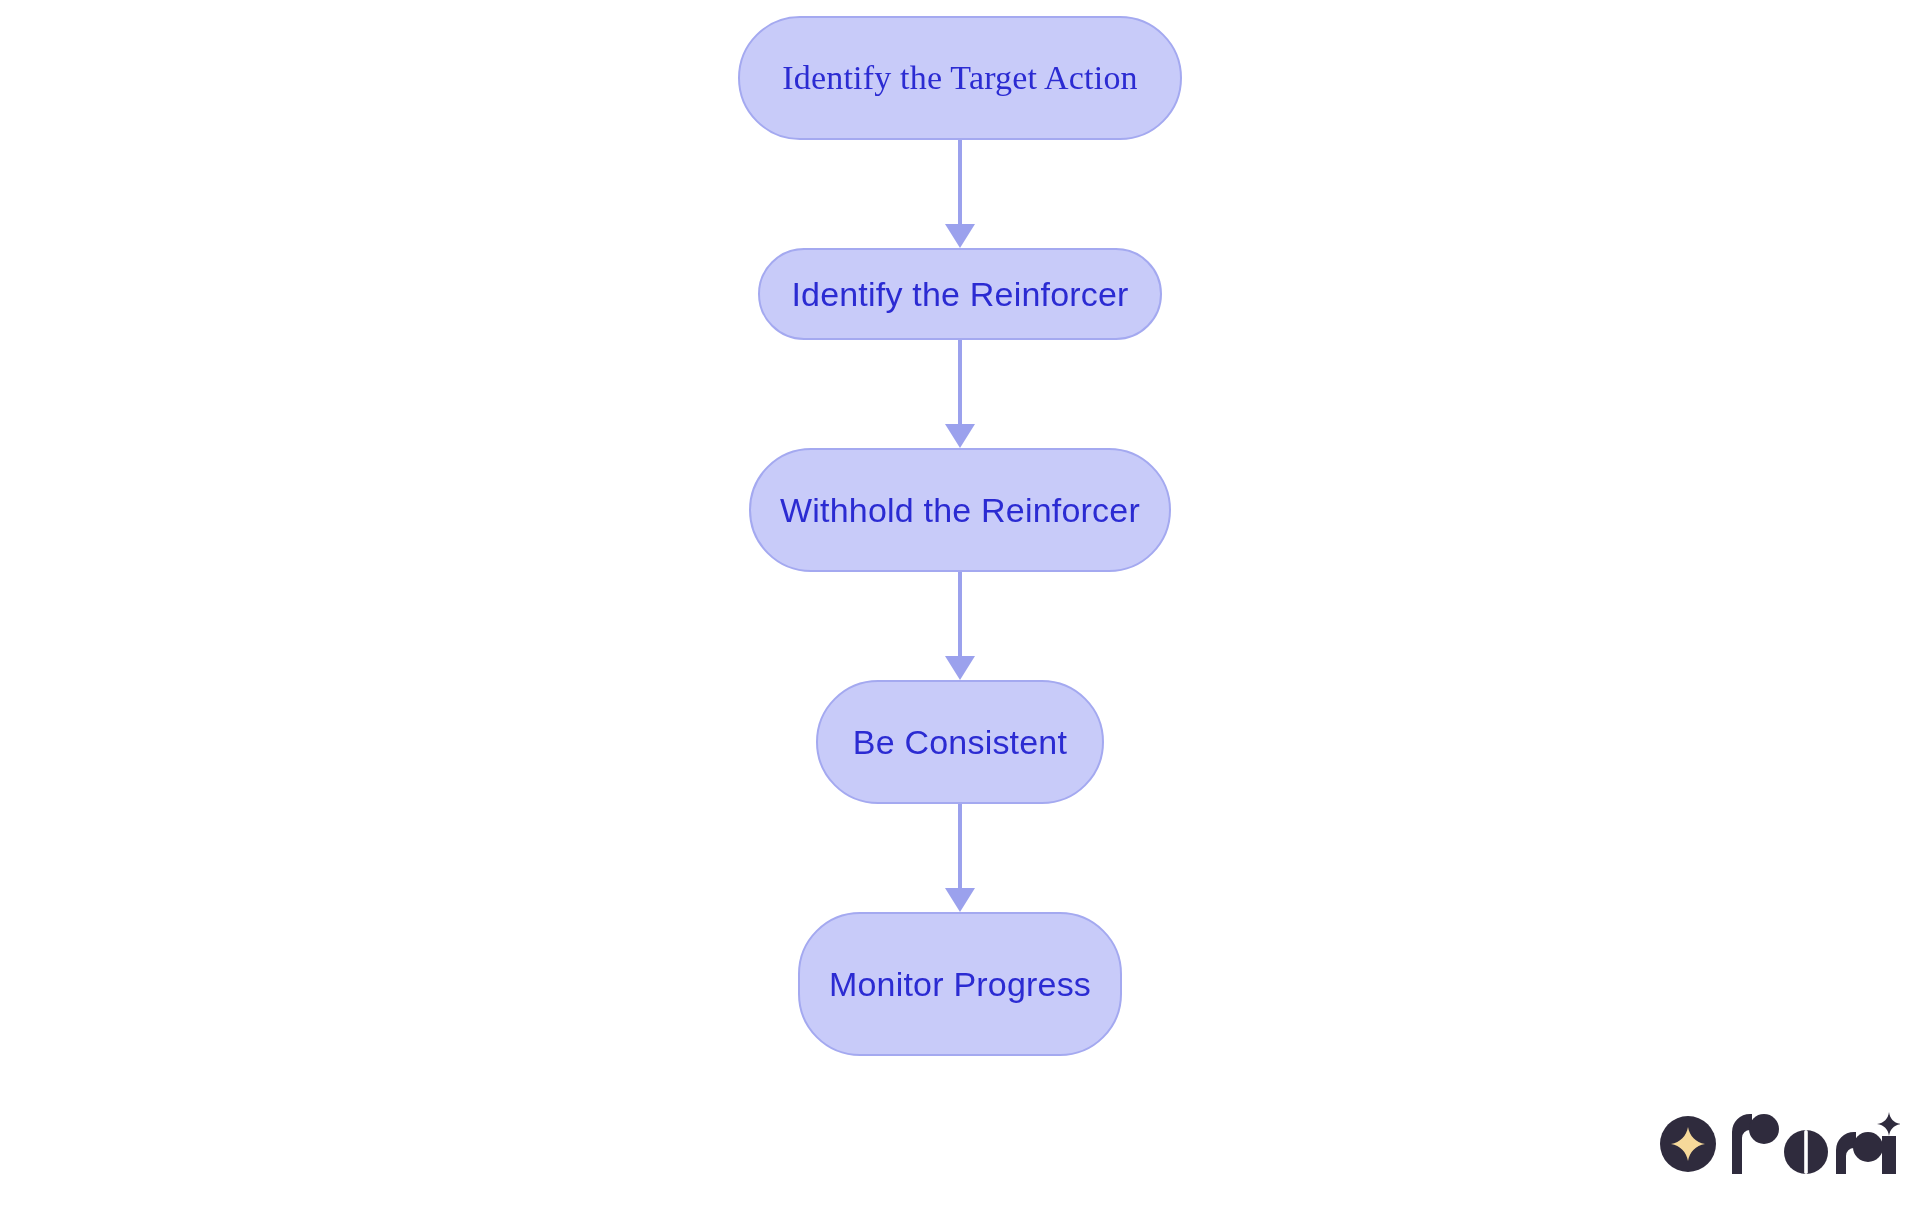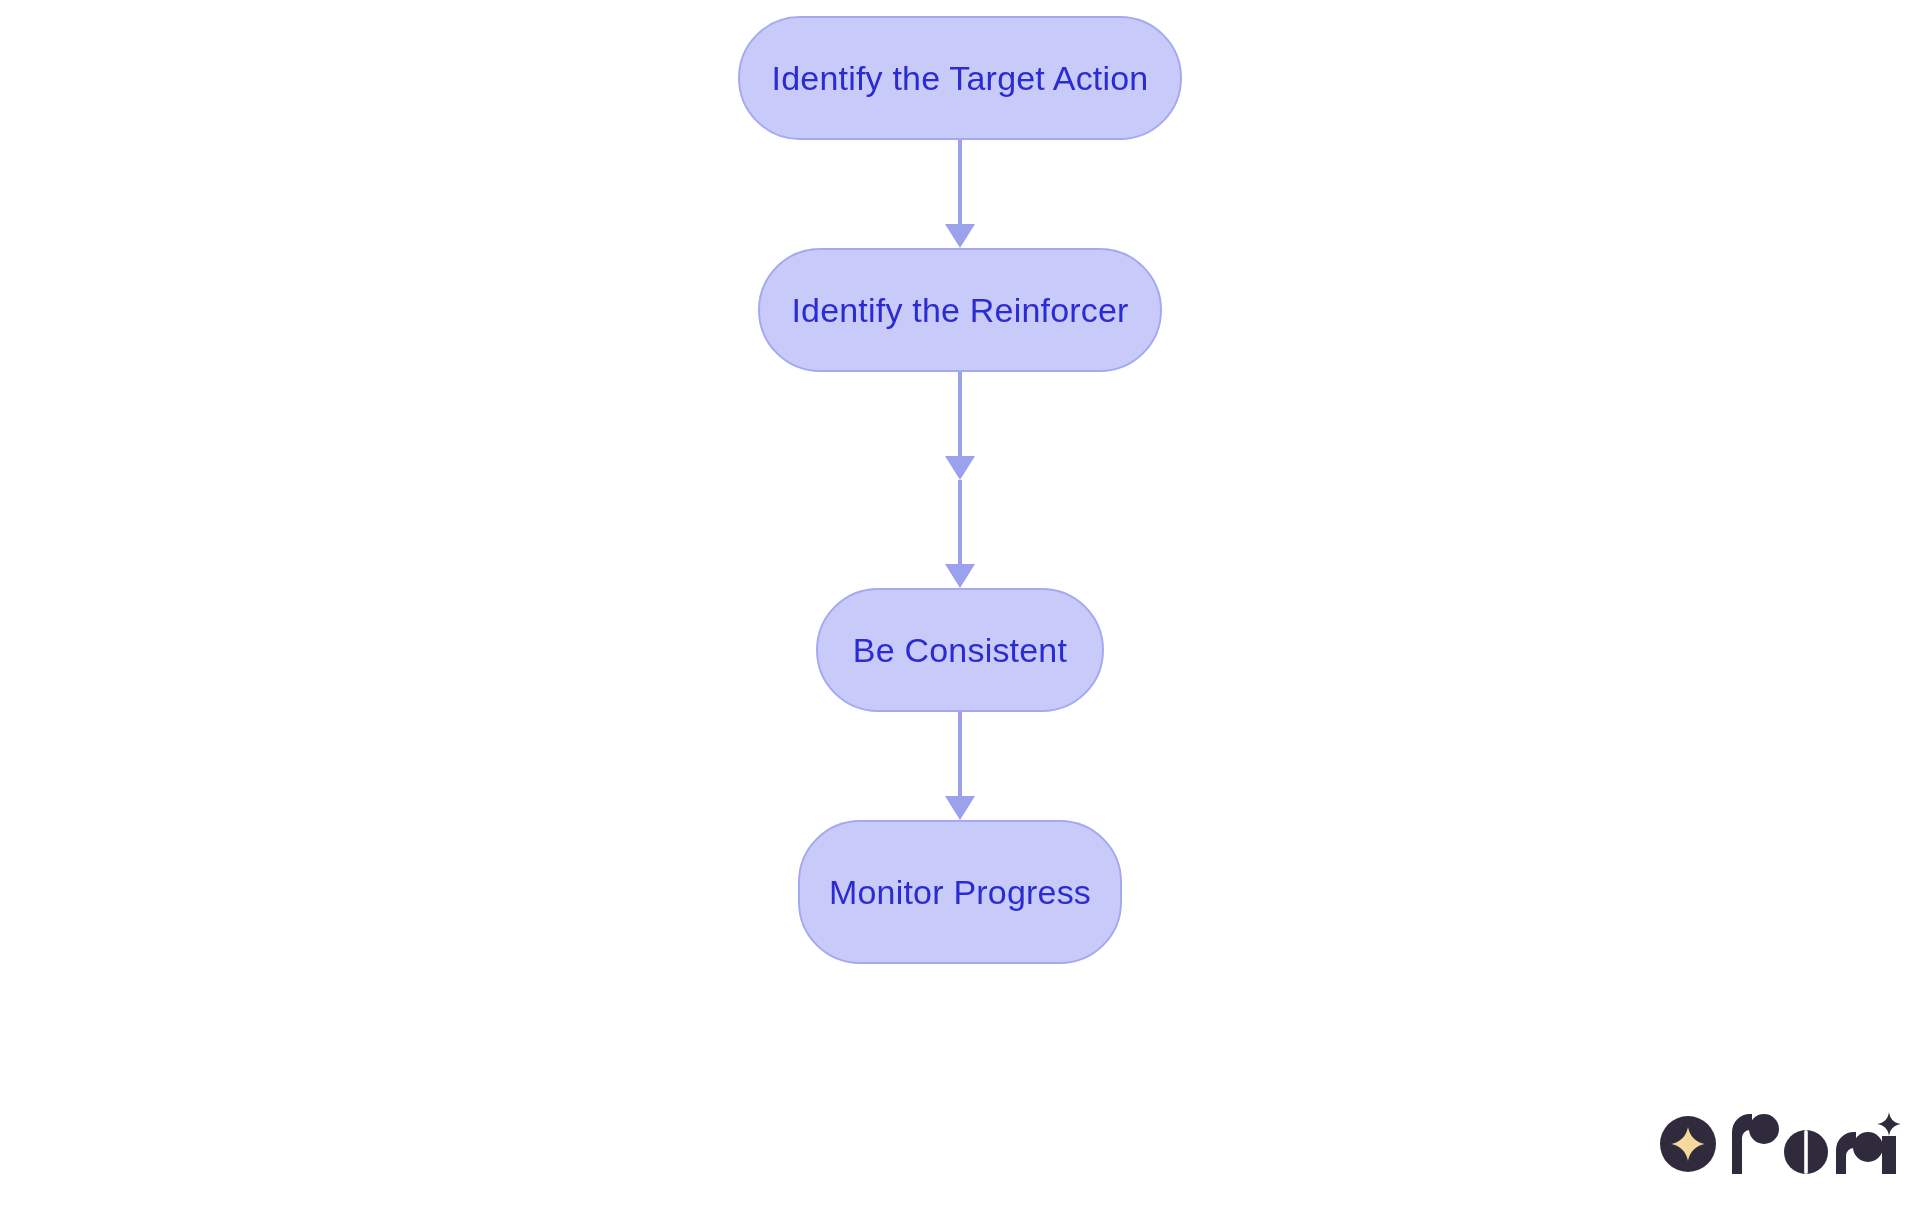--- a/index.html
+++ b/index.html
@@ -107,32 +107,35 @@
     white-space: nowrap;
   }
 </style>
 </head>
 <body style="background: rgb(255, 255, 255);">
 
 <div id="flowchart-canvas">
 
   <div class="flow-column" id="flow-column" style="top: 16px;">
       <div class="node" style="width: 444px; height: 124px; border-radius: 62px; background: rgb(200, 203, 249); border-color: rgb(164, 169, 240);">
-        <span class="node-label" style="color: rgb(43, 43, 210);">Identify the Target Action</span>
+        <span class="node-label" style="color: rgb(43, 43, 210); font-family: Liberation Serif, serif;">Identify the Target Action</span>
       </div>
       <div class="connector" style="height: 108px;">
         <div class="connector-line" style="background: rgb(155, 161, 237);"></div>
         <div class="connector-head" style="border-top-color: rgb(155, 161, 237);"></div>
       </div>
-      <div class="node" style="width: 404px; height: 124px; border-radius: 62px; background: rgb(200, 203, 249); border-color: rgb(164, 169, 240); align-items: center;">
+      <div class="node" style="width: 404px; height: 92px; border-radius: 62px; background: rgb(200, 203, 249); border-color: rgb(164, 169, 240); align-items: center;">
         <span class="node-label" style="color: rgb(43, 43, 210);">Identify the Reinforcer</span>
       </div>
       <div class="connector" style="height: 108px;">
         <div class="connector-line" style="background: rgb(155, 161, 237);"></div>
         <div class="connector-head" style="border-top-color: rgb(155, 161, 237);"></div>
+      </div>
+      <div class="node" style="width: 422px; height: 124px; border-radius: 62px; background: rgb(200, 203, 249); border-color: rgb(164, 169, 240);">
+        <span class="node-label" style="color: rgb(43, 43, 210);">Withhold the Reinforcer</span>
       </div>
       <div class="connector" style="height: 108px;">
         <div class="connector-line" style="background: rgb(155, 161, 237);"></div>
         <div class="connector-head" style="border-top-color: rgb(155, 161, 237);"></div>
       </div>
       <div class="node" style="width: 288px; height: 124px; border-radius: 62px; background: rgb(200, 203, 249); border-color: rgb(164, 169, 240); justify-content: center;">
         <span class="node-label" style="color: rgb(43, 43, 210);">Be Consistent</span>
       </div>
       <div class="connector" style="height: 108px;">
         <div class="connector-line" style="background: rgb(155, 161, 237);"></div>

